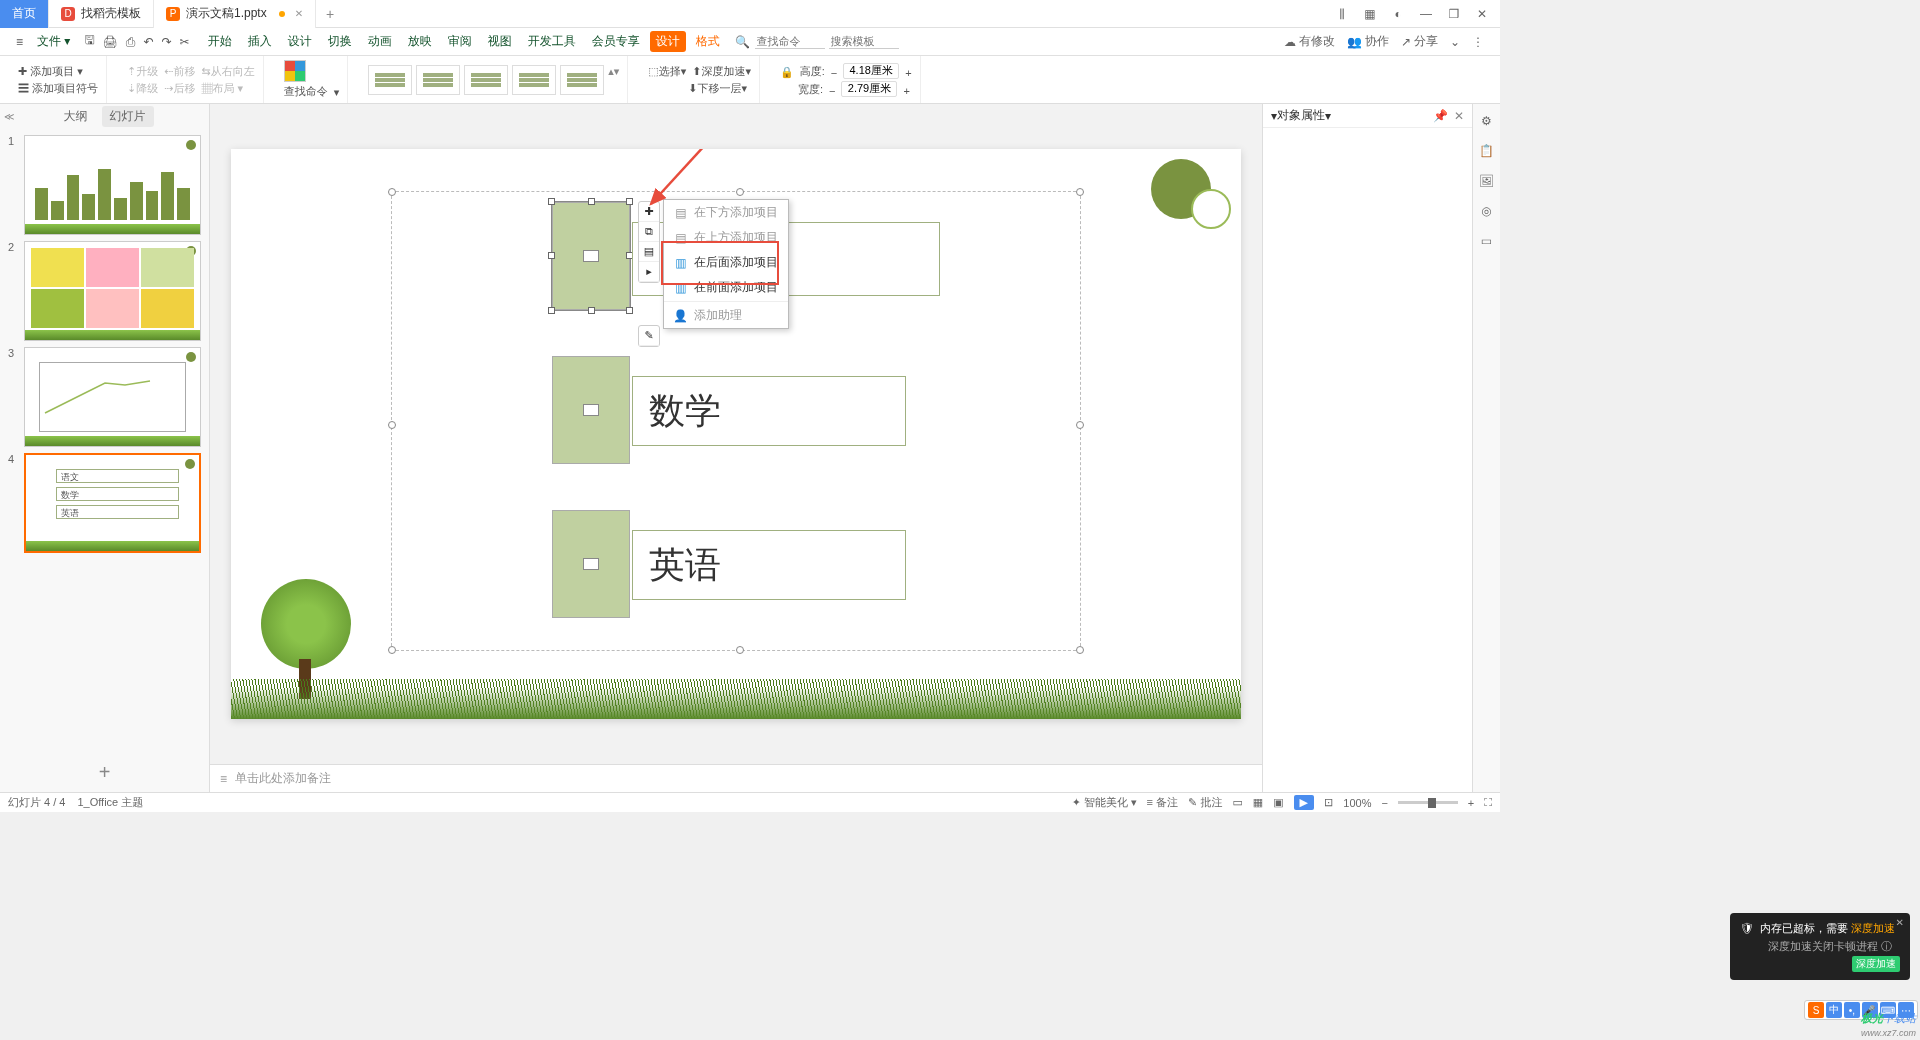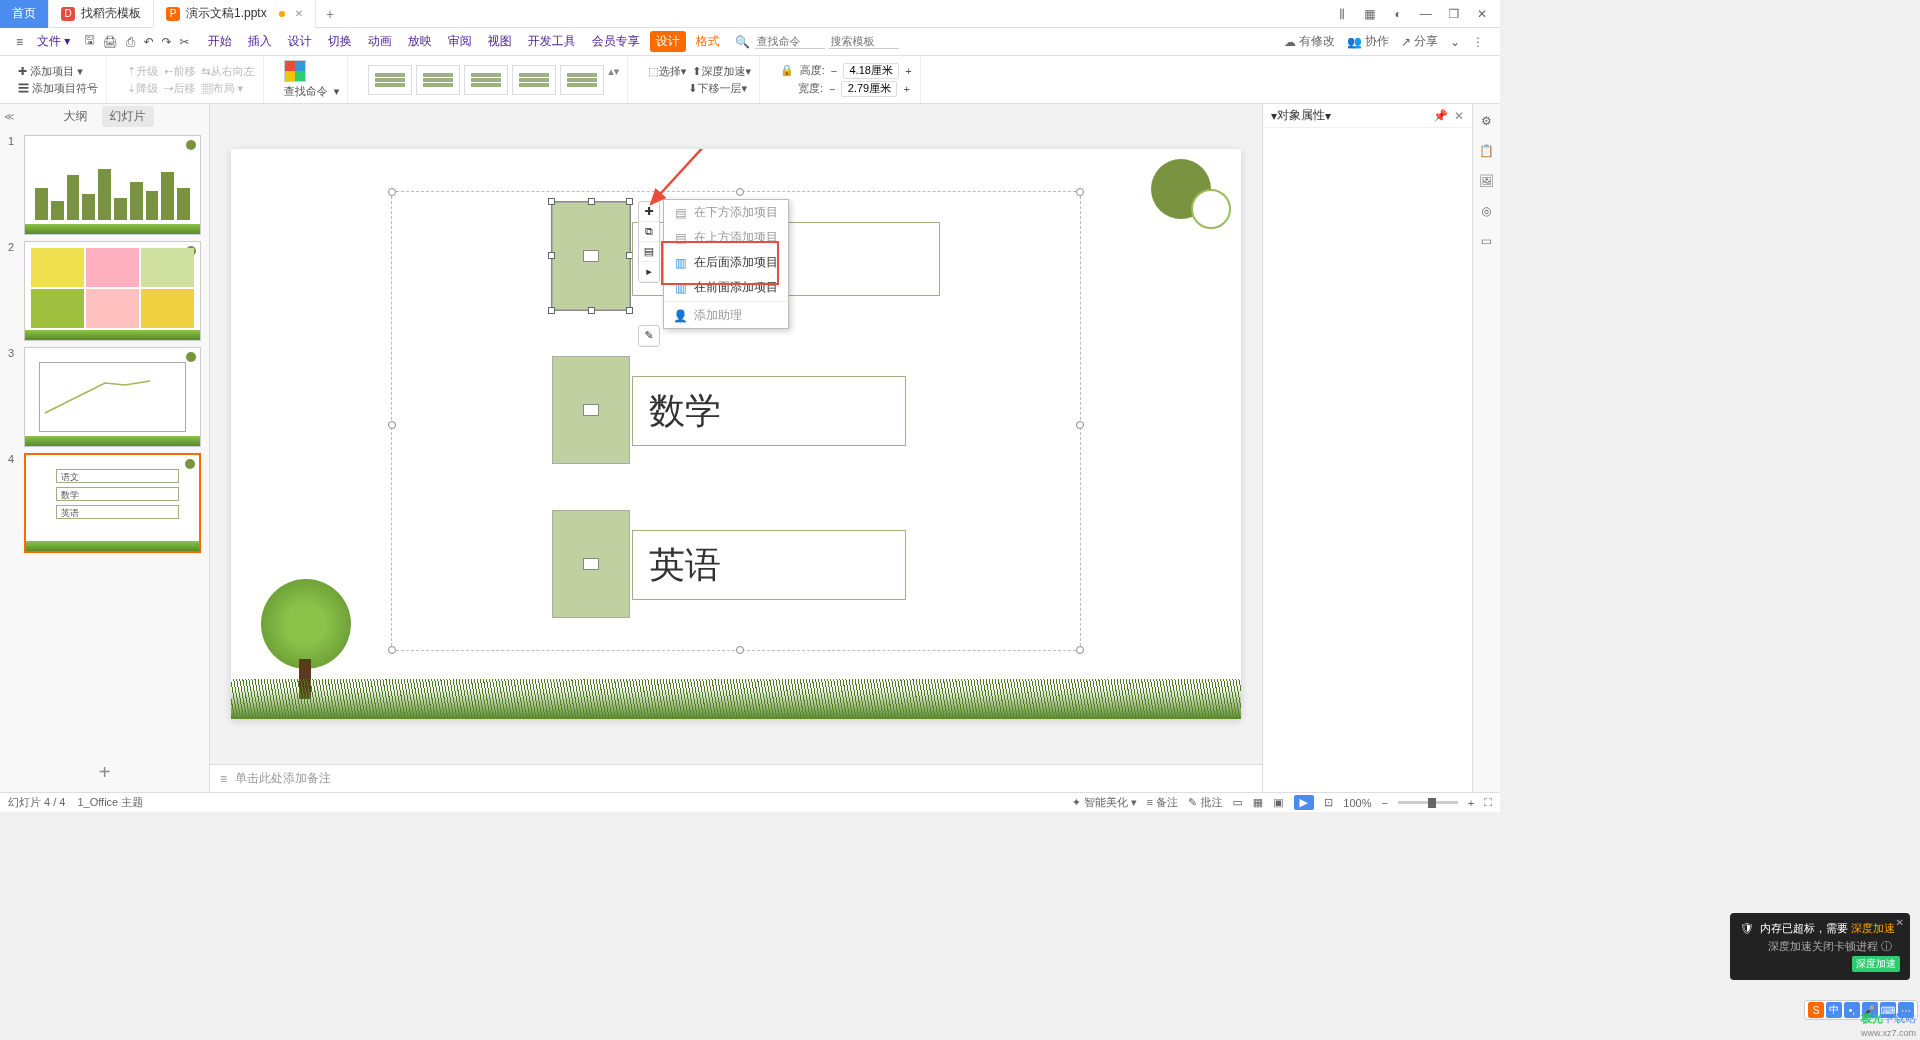--- a/index.html
+++ b/index.html
@@ -14,33 +14,33 @@
 .ticon.red { background: #e74c3c; }
 .ticon.orange { background: #ff6a00; }
 .mod-dot { width:6px; height:6px; background:#ffa500; border-radius:50%; margin-left:6px;}
 .tab .close { color:#999; font-size:10px; margin-left:4px;}
 .plus-tab { padding: 0 10px; color:#888; font-size:14px;}
 .titlebar-right { margin-left:auto; display:flex; gap:12px; padding:0 10px; align-items:center; color:#666;}
 .tbr-item { width:16px; height:16px; display:flex; align-items:center; justify-content:center;}
 
 
 .menubar { height: 28px; background: #fff; display:flex; align-items:center; padding:0 8px; gap:4px; border-bottom:1px solid #e0e0e0;}
-.menubtn { padding: 2px 6px; font-size:12px; color:#4c1d95;}
+.menubtn { padding: 2px 6px; font-size:12px; color:#14532d;}
 .menubtn.design { background:#ff6a00; color:#fff; border-radius:3px; }
 .menubtn.format { color:#ff6a00; }
 .qat { display:flex; gap:8px; padding:0 8px; color:#555; align-items:center;}
 .menubar-right { margin-left:auto; display:flex; gap:12px; align-items:center; color:#666; padding:0 8px;}
 .mr-item { display:flex; gap:3px; align-items:center; white-space:nowrap;}
 .search-wrap { display:flex; gap:4px; align-items:center; margin-left:6px;}
 .search-input { border:none; border-bottom:1px solid #ccc; width:70px; font-size:11px; padding:1px 2px; color:#999;}
 
 
 .ribbon { height: 48px; background:#fff; display:flex; align-items:center; padding:0 10px; gap:12px; border-bottom:1px solid #ddd;}
 .rib-group { display:flex; flex-direction:column; gap:2px; justify-content:center; height:100%; font-size:11px; color:#555; border-right:1px solid #eee; padding:0 8px;}
-.rib-row { display:flex; gap:6px; align-items:center; white-space:nowrap;}
+.rib-row { display:flex; gap:6px; align-items:flex-end; white-space:nowrap;}
 .smartart-styles { display:flex; gap:4px; }
 .sa-style { width:44px; height:30px; border:1px solid #ddd; display:flex; align-items:center; justify-content:center; background:#fff; }
 .sa-style .srow { width:30px; height:4px; background:#a0b080; margin:1px 0;}
 .num-input { width:56px; border:1px solid #ddd; text-align:center; font-size:11px; padding:1px 0; border-radius:2px;}
 .rib-disabled { color:#bbb;}
 
 
 .main { display:flex; height: calc(812px - 28px - 28px - 48px - 20px); }
 
 
@@ -120,21 +120,21 @@
 .toast .tbtn{background:#2ecc71; color:#fff; font-size:10px; padding:1px 4px; border-radius:2px; float:right; margin-top:2px;}
 .toast .tclose{position:absolute; top:4px; right:6px; color:#aaa; font-size:10px;}
 
 
 .ime { position:absolute; bottom:20px; right:2px; display:flex; gap:2px; background:#fff; border:1px solid #ccc; border-radius:3px; padding:1px 3px;}
 .ime span { width:16px; height:16px; display:flex; align-items:center; justify-content:center; font-size:10px; border-radius:2px;}
 .ime .s{ background:#ff6a00; color:#fff;}
 .ime .b{ background:#4a8def; color:#fff;}
 
 
-.watermark{position:absolute; bottom:2px; right:4px; font-size:11px; color:#4a8def; }
+.watermark{position:absolute; bottom:2px; right:4px; font-size:11px; color:#4a8def; font-style:italic;}
 .watermark .g{color:#2ecc71; font-weight:bold;}
 </style>
 </head>
 <body>
 
 <div class="titlebar">
   <div class="tab home">
       <span>首页</span>
     </div>
   <div class="tab">

